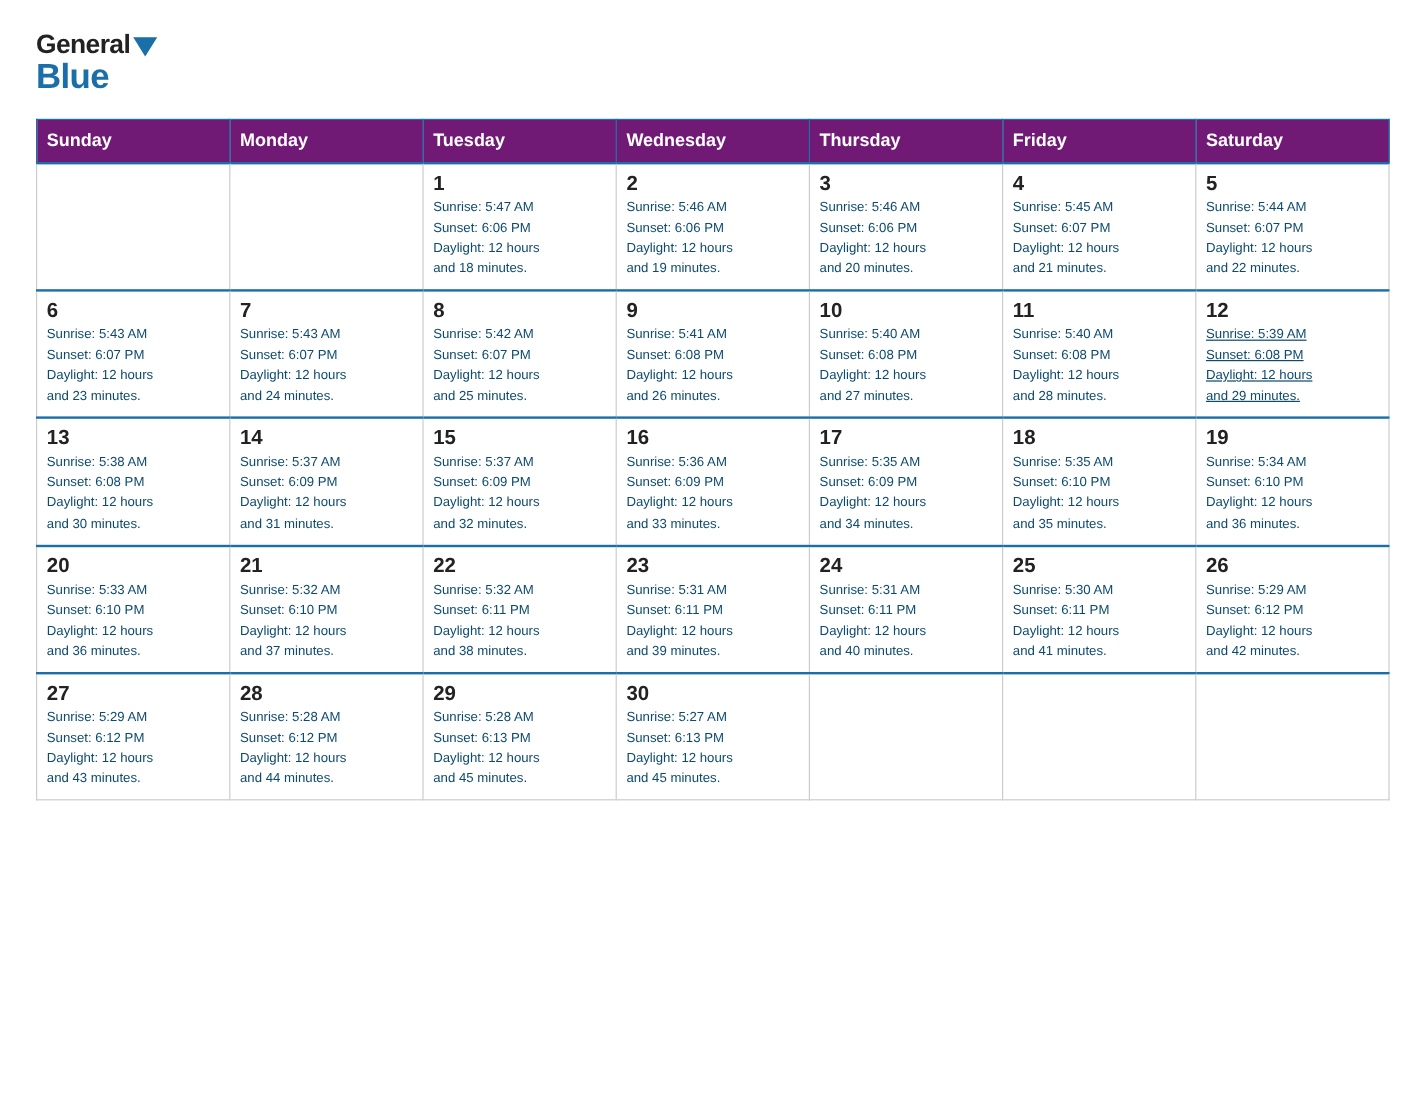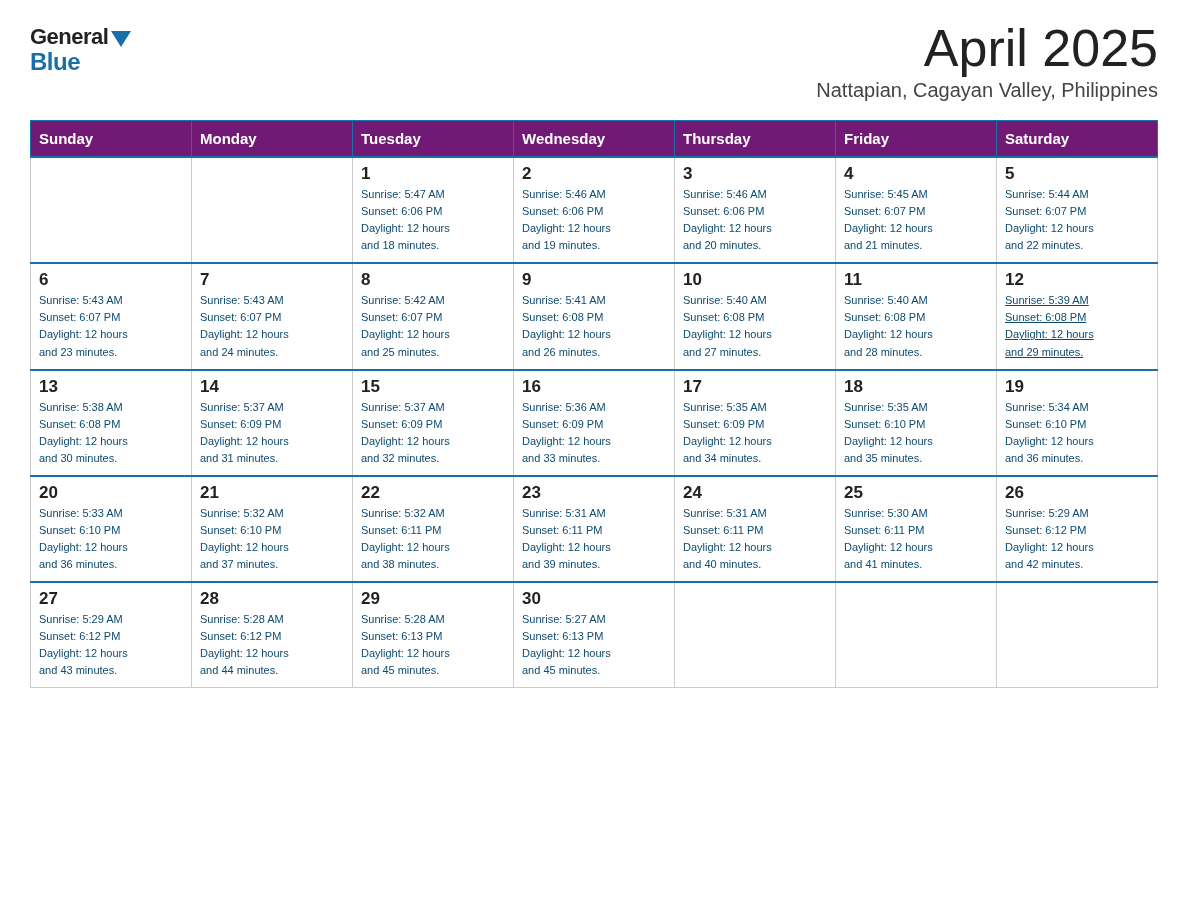--- a/index.html
+++ b/index.html
@@ -38,21 +38,21 @@
     .logo-arrow {
       width: 0;
       height: 0;
       border-left: 10px solid transparent;
       border-right: 10px solid transparent;
       border-top: 16px solid #1a6fa8;
       margin-left: 3px;
       margin-top: 4px;
     }
     .logo-blue {
-      font-size: 24px;
+      font-size: 29px;
       font-weight: bold;
       color: #1a6fa8;
       margin-top: -2px;
       letter-spacing: -0.5px;
     }
 
     .title-block {
       text-align: right;
     }
     .title-month {
@@ -114,24 +114,20 @@
 </head>
 <body>
 
 <div class="header">
   <div class="logo">
     <div class="logo-top">
       <span class="logo-general">General</span>
       <span class="logo-arrow"></span>
     </div>
     <span class="logo-blue">Blue</span>
-  </div>
-  <div class="title-block">
-    <div class="title-month">April 2025</div>
-    <div class="title-location">Nattapian, Cagayan Valley, Philippines</div>
   </div>
 </div>
 
 <table class="calendar">
   <thead>
     <tr id="header-row">
         <th>Sunday</th>
         <th>Monday</th>
         <th>Tuesday</th>
         <th>Wednesday</th>

